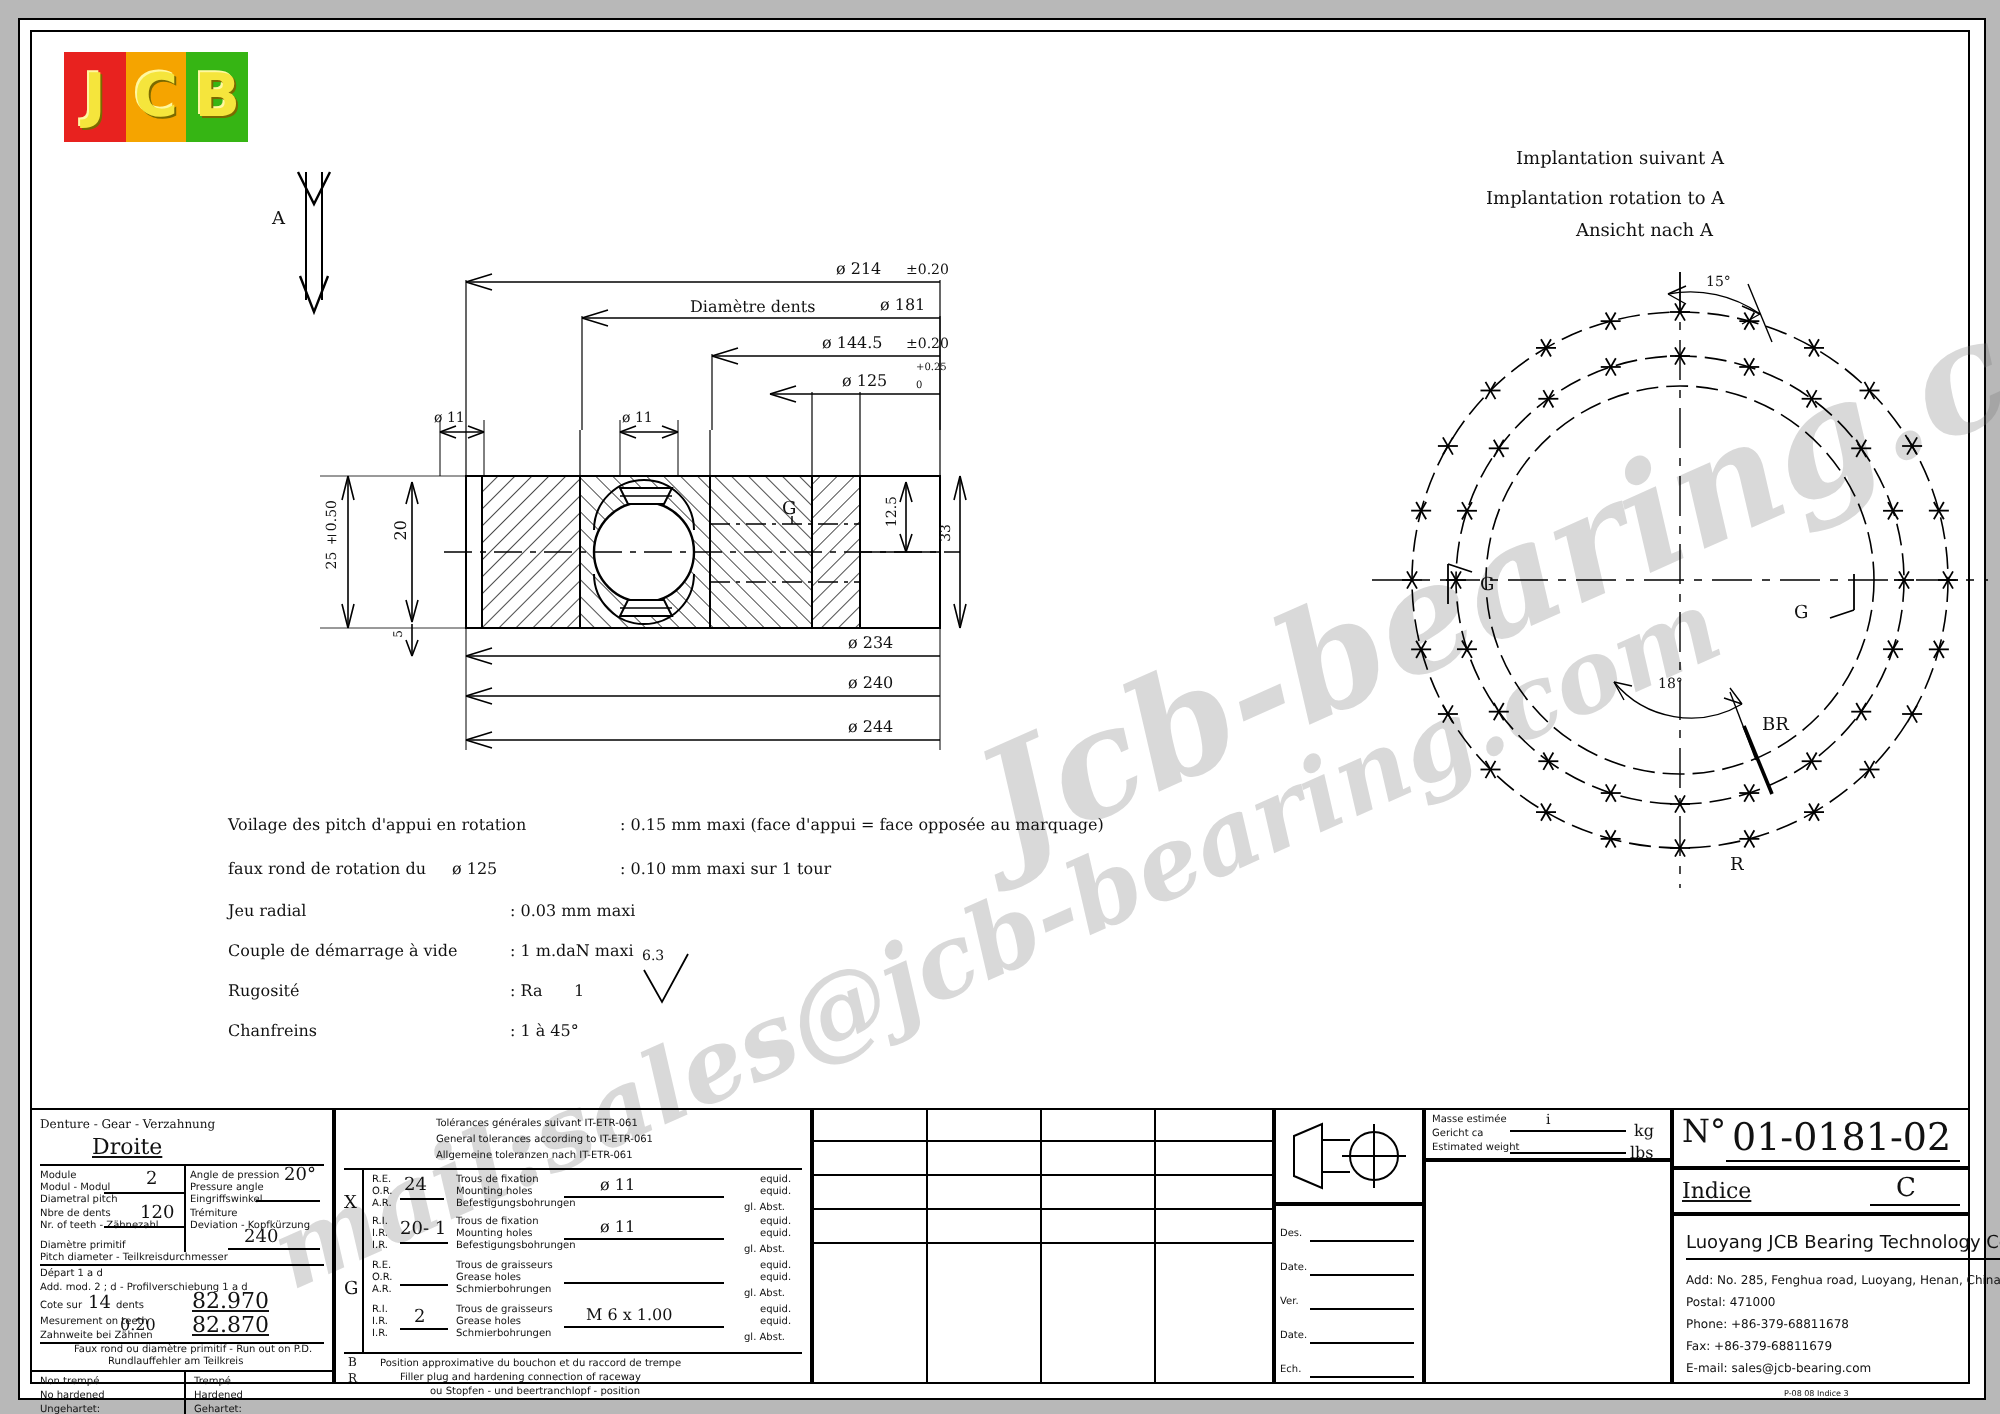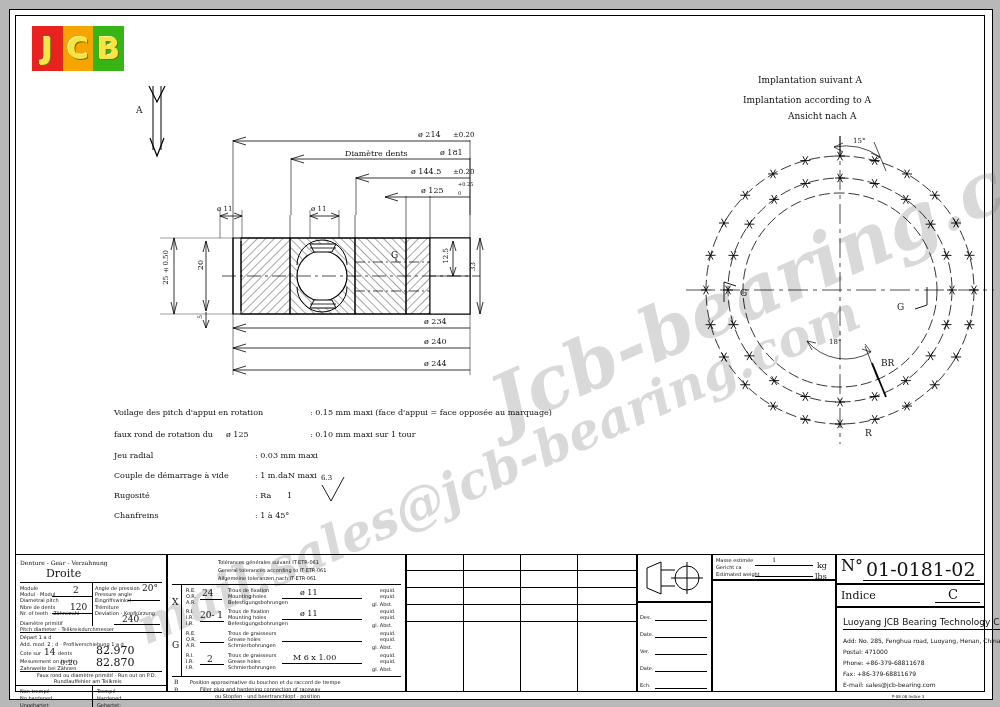--- a/index.html
+++ b/index.html
@@ -5,21 +5,21 @@
   html,body{margin:0;padding:0;background:#b6b6b6;}
   body{font-family:"DejaVu Sans",sans-serif;}
   #sheet{position:relative;width:1000px;height:707px;background:#b8b8b8;overflow:hidden;}
   #paper{position:absolute;left:9px;top:9px;width:982px;height:689px;background:#ffffff;border:1px solid #000;}
   #frame{position:absolute;left:5px;top:5px;width:970px;height:677px;border:1px solid #000;box-sizing:border-box;}
   .logo{position:absolute;left:22px;top:16px;width:92px;height:45px;display:flex;}
   .logo div{flex:1;display:flex;align-items:center;justify-content:center;font-family:"DejaVu Sans",sans-serif;font-weight:bold;font-size:30px;color:#f5e53c;text-shadow:1px 1px 0 #7a6a00,-1px -1px 0 #fff8a0;}
   .lr{background:#e8221f;}.lo{background:#f5a400;}.lg{background:#36b514;}
   .txt{position:absolute;font-family:"DejaVu Sans",sans-serif;color:#111;white-space:nowrap;}
   .t7{font-size:7px;}.t6{font-size:6px;}.t5{font-size:5px;}.t8{font-size:8px;}
-  .t9{font-size:9px;text-align:right;}.t11{font-size:11px;}.t13{font-size:13px;}
+  .t9{font-size:9px;text-align:right;}.t11{font-size:11px;text-decoration:underline;}.t13{font-size:13px;}
   .t16{font-size:16px;}.t19{font-size:19px;}
   .ser{font-family:"DejaVu Serif",serif;}
   .ln{position:absolute;background:#000;}
   .hl{height:1px;}.vl{width:1px;}
   svg{position:absolute;left:0;top:0;overflow:visible;}
   .wm{position:absolute;color:rgba(120,120,120,0.28);font-family:"DejaVu Serif",serif;font-style:italic;font-weight:bold;white-space:nowrap;pointer-events:none;}
   .tb{position:absolute;box-sizing:border-box;border:1px solid #000;}
   .ul{border-bottom:1px solid #000;}
   .vt{writing-mode:vertical-rl;transform:rotate(180deg);}
 </style>
@@ -42,21 +42,21 @@
     <svg width="1000" height="707" style="pointer-events:none;">
       <g stroke="#000" fill="none" stroke-width="1">
         <path d="M143,76 L143,140 M151,76 L151,140"></path>
         <path d="M139,76 L147,92 L155,76" stroke-width="1.2"></path>
         <path d="M140,128 L147,146 L154,128" stroke-width="1.2"></path>
       </g>
     </svg>
     <div class="txt t9 ser" style="left:126px;top:95px;">A</div>
 
     <div class="txt t9 ser" style="left:748px;top:65px;">Implantation suivant A</div>
-    <div class="txt t9 ser" style="left:733px;top:85px;">Implantation according to A</div>
+    <div class="txt t9 ser" style="left:733px;top:85px;">Implantation rotation to A</div>
     <div class="txt t9 ser" style="left:778px;top:101px;">Ansicht nach A</div>
 
     <svg width="1000" height="707" style="pointer-events:none;">
       <defs>
         <pattern id="hatchR" width="6" height="6" patternTransform="rotate(45)" patternUnits="userSpaceOnUse">
           <line x1="0" y1="0" x2="0" y2="6" stroke="#000" stroke-width="0.7"></line>
         </pattern>
         <pattern id="hatchL" width="6" height="6" patternTransform="rotate(-45)" patternUnits="userSpaceOnUse">
           <line x1="0" y1="0" x2="0" y2="6" stroke="#000" stroke-width="0.7"></line>
         </pattern>

